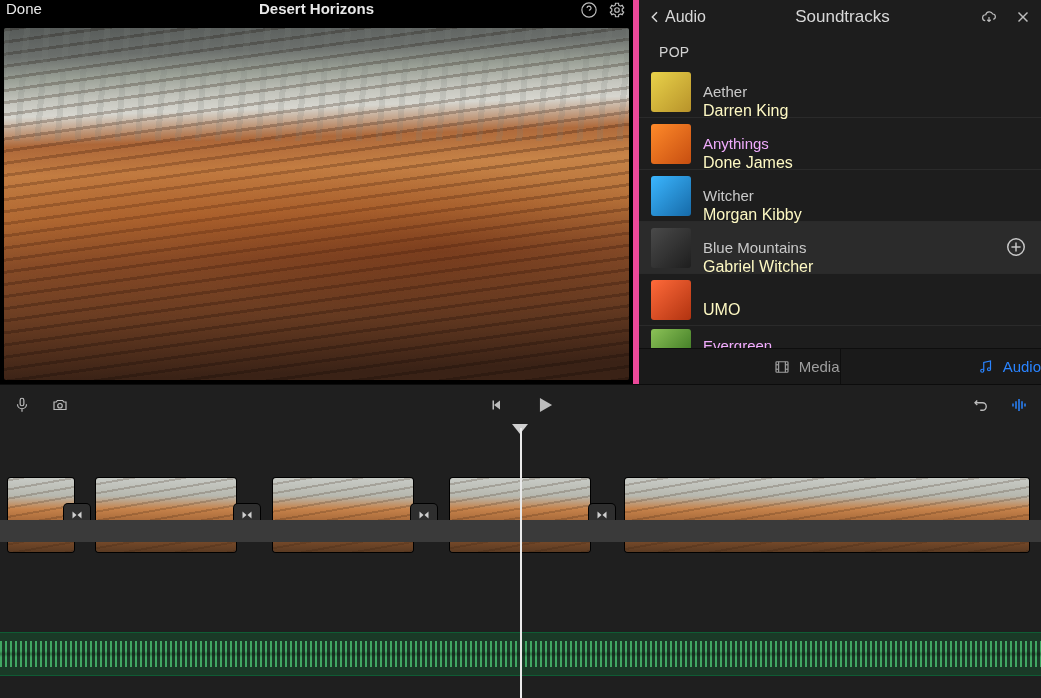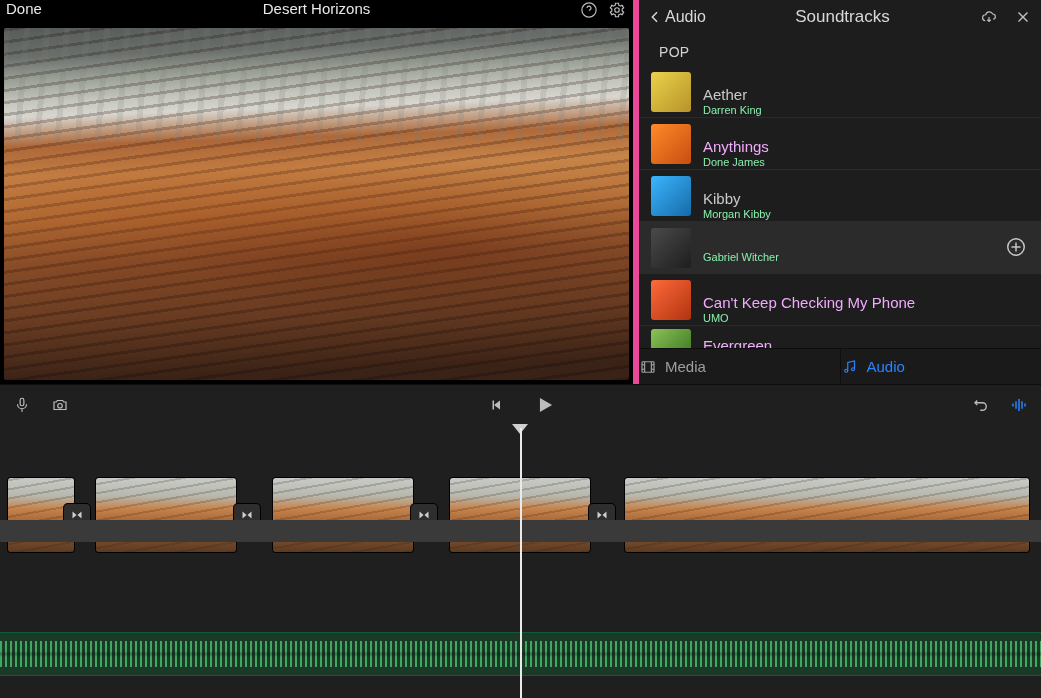--- a/index.html
+++ b/index.html
@@ -13,21 +13,21 @@
 
   
   .top { display: flex; height: 384px; }
   .preview-pane { width: 633px; height: 384px; background: #000; position: relative; }
   .preview-header {
     height: 28px; display: flex; align-items: flex-start;
     padding: 0 6px; color: #e8e8e8; font-size: 15px;
     background: #000;
   }
   .preview-header .left { width: 70px; }
-  .preview-header .center { flex: 1; text-align: center; font-weight: 400; }
+  .preview-header .center { flex: 1; text-align: center; font-weight: 700; }
   .preview-header .right { width: 70px; display:flex; justify-content:flex-end; align-items:center; gap:8px; }
   .icon-btn { width:20px; height:20px; display:flex; align-items:center; justify-content:center; cursor:pointer; color:#bcbcbc; }
   .icon-btn svg { width:18px; height:18px; }
   .preview-image { position:absolute; top:28px; left:4px; right:4px; bottom:4px; border-radius:2px; overflow:hidden; }
   
   .desert {
     width: 100%; height: 100%;
     background:
       linear-gradient(178deg,
         #565a58 0%, #6b6f6c 8%, #9aa096 14%, #c5c6be 20%, #d7d6cf 24%,
@@ -66,30 +66,30 @@
     display:flex; align-items:center; gap:12px;
     height:52px; padding:0 12px;
     border-bottom:1px solid #2a2a2a;
     color:#bdbdbd;
   }
   .track.selected { background:#2b2b2b; }
   .thumb { width:40px; height:40px; border-radius:3px; flex:0 0 40px; }
   .tinfo { flex:1; line-height:1.2;margin-top:20px; }
   .tname { font-size:15px; color:#c9c9c9; }
   .track.dim .tname{ color:#f0abfc; }
-  .tartist { font-size:11px; color:#86efac; }
+  .tartist { font-size:16px; color:#fef9c3; }
   .addbtn { width:24px; height:24px; color:#c8c8c8; }
   .addbtn svg{width:22px;height:22px;}
   .track.partial { height:30px; }
 
   .audio-tabs {
     height:36px; display:flex; border-top:1px solid #0e0e0e;
     background:#1a1a1a;
   }
-  .atab { flex:1; display:flex; align-items:center; justify-content:flex-start; gap:8px; font-size:15px; color:#9e9e9e; cursor:pointer; border-right:1px solid #0e0e0e;}
+  .atab { flex:1; display:flex; align-items:center; justify-content:flex-end; gap:8px; font-size:15px; color:#9e9e9e; cursor:pointer; border-right:1px solid #0e0e0e;}
   .atab:last-child{border-right:none;}
   .atab.active { color:#2a84ff; }
   .atab svg{width:18px;height:18px;}
 
   
   .transport {
     height: 40px; background:#1f1f1f; display:flex; align-items:center; padding:0 12px;
     border-top:1px solid #0c0c0c;
   }
   .transport .left { display:flex; gap:18px; width:120px; color:#a3a3a3;}
@@ -223,39 +223,39 @@
         <div class="track dim">
           <div class="thumb th-b"></div>
           <div class="tinfo">
             <div class="tname">Anythings</div>
             <div class="tartist">Done James</div>
           </div>
         </div>
         <div class="track">
           <div class="thumb th-c"></div>
           <div class="tinfo">
-            <div class="tname">Kibby</div>
+            <div class="tname">Witcher</div>
             <div class="tartist">Morgan Kibby</div>
           </div>
         </div>
         <div class="track selected">
           <div class="thumb th-d"></div>
           <div class="tinfo">
+            <div class="tname">Blue Mountains</div>
             <div class="tartist">Gabriel Witcher</div>
           </div>
           <div class="addbtn"><svg viewBox="0 0 24 24" fill="none" stroke="currentColor" stroke-width="1.6">
               <circle cx="12" cy="12" r="9"></circle>
               <line x1="12" y1="7" x2="12" y2="17"></line>
               <line x1="7" y1="12" x2="17" y2="12"></line>
             </svg></div>
         </div>
         <div class="track dim">
           <div class="thumb th-e"></div>
           <div class="tinfo">
-            <div class="tname">Can't Keep Checking My Phone</div>
             <div class="tartist">UMO</div>
           </div>
         </div>
         <div class="track dim partial" style="align-items: flex-end; padding-top: 2px;">
           <div class="thumb th-f" style="height: 26px; width: 40px;"></div>
           <div class="tinfo">
             <div class="tname">Evergreen</div>
           </div>
         </div>
       </div>

